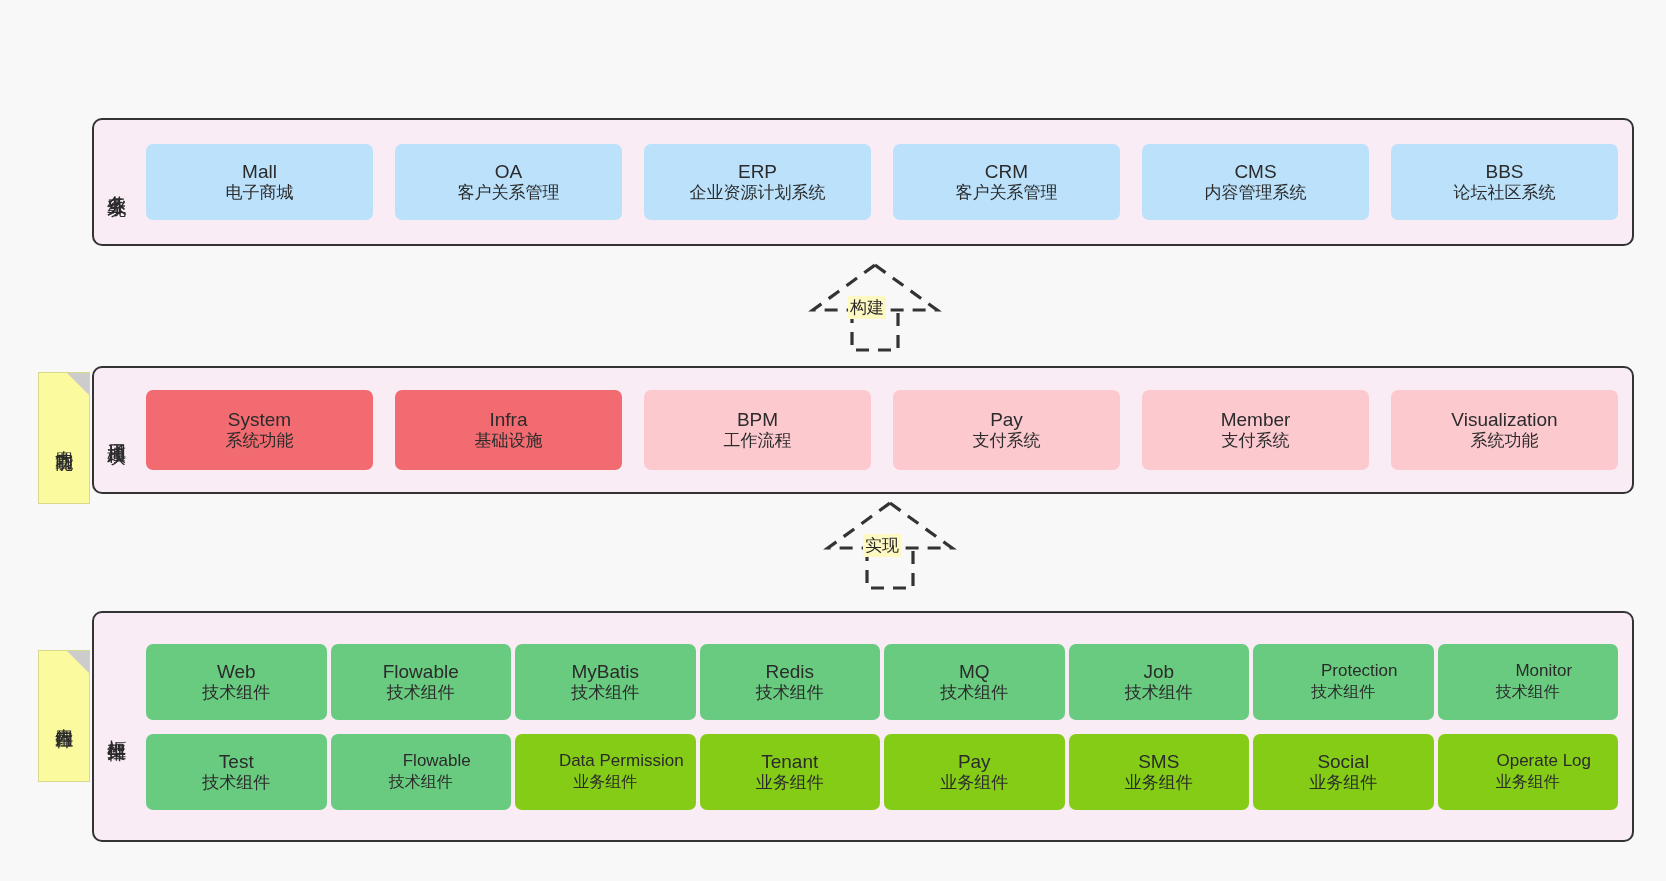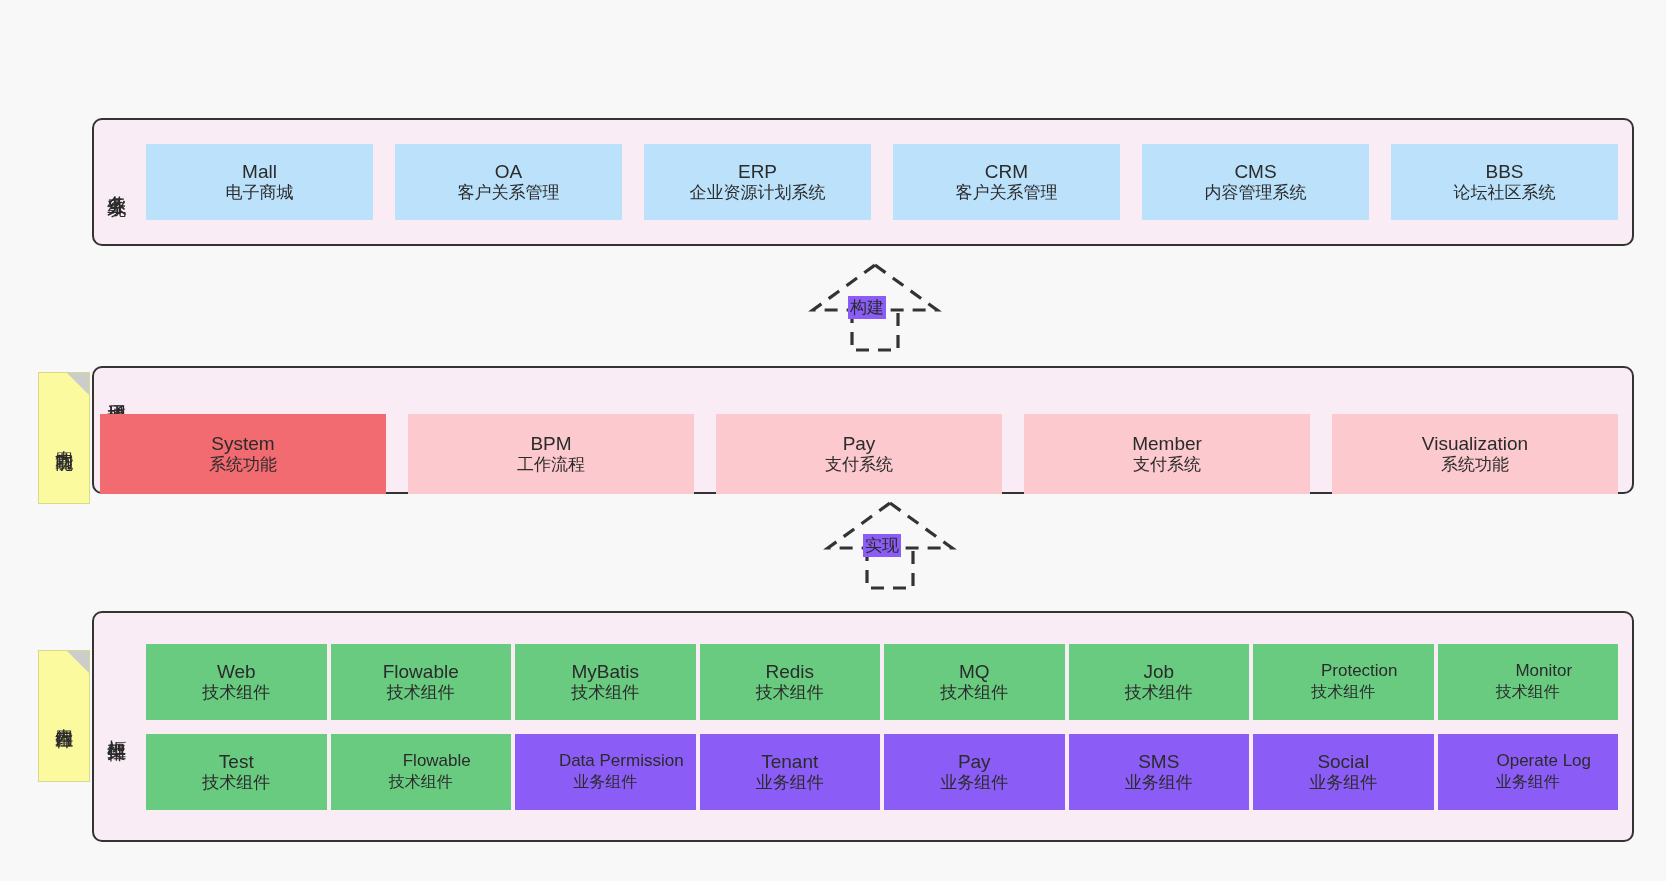--- a/index.html
+++ b/index.html
@@ -51,42 +51,42 @@
   .row{
     display:flex;
     gap:22px;
     align-items:stretch;
   }
   .row.r8{gap:4px;}
 
   
   .card{
     flex:1 1 0;
-    border-radius:0;
+    border-radius:7px;
     display:flex;
     flex-direction:column;
     align-items:center;
     justify-content:center;
     text-align:center;
     color:#2b2b2b;
     box-sizing:border-box;
     padding:4px 2px;
     line-height:1.22;
     user-select:none;
   }
   .card .t1{font-size:19px;}
   .card .t2{font-size:17px;}
   .card.small .t1{font-size:17px;padding-left:32px;}
   .card.small .t2{font-size:16px;}
 
   .blue{background:#bbe1fb;}
   .red{background:#f26b70;}
   .pinklight{background:#fbc9ce;}
   .green{background:#69cb80;}
-  .greenlight{background:#8b5cf6;text-align:right;}
+  .greenlight{background:#84cc16;text-align:right;}
 
   
   .h-biz{height:76px;}
   .h-mod{height:80px;}
   .h-fw{height:76px;}
 
   
   .note{
     position:absolute;
     background:#fbfa9e;
@@ -113,21 +113,21 @@
     border-left:22px solid transparent;
   }
 
   
   .arrow{position:absolute;}
   .arrow svg{display:block;overflow:visible;}
   .arrow .alabel{
     position:absolute;
     font-size:17px;
     color:#2b2b2b;
-    background:#8b5cf6;
+    background:#fef9c3;
     padding:0 2px;
     white-space:nowrap;
     user-select:none;
   }
 </style>
 </head>
 <body>
 
 <div class="canvas">
 
@@ -168,28 +168,32 @@
       <path d="M75 3 L137 48 L13 48 Z" fill="none" stroke="#333333" stroke-width="3.2" stroke-dasharray="13,9" stroke-linejoin="miter"></path>
       <path d="M52 48 L52 88 L98 88 L98 48" fill="none" stroke="#333333" stroke-width="3.2" stroke-dasharray="13,9"></path>
     </svg>
     <span class="alabel" style="left:48px;top:34px;">构建</span>
   </div>
 
   <div class="note" style="left:38px;top:372px;width:52px;height:132px;">
     <span class="fold"></span>
     <span>内置功能</span>
   </div>
-  <div class="band" style="left:92px;top:366px;width:1542px;height:128px;flex-direction:column;">
+  <div class="band" style="left:92px;top:366px;width:1542px;height:128px;">
     <div class="band-title">通用模块</div>
     <div class="band-body">
       <div class="row">
         <div class="card red h-mod">
           <span class="t1">System</span>
           <span class="t2">系统功能</span>
         </div>
+        <div class="card red h-mod">
+          <span class="t1">Infra</span>
+          <span class="t2">基础设施</span>
+        </div>
         <div class="card pinklight h-mod">
           <span class="t1">BPM</span>
           <span class="t2">工作流程</span>
         </div>
         <div class="card pinklight h-mod">
           <span class="t1">Pay</span>
           <span class="t2">支付系统</span>
         </div>
         <div class="card pinklight h-mod">
           <span class="t1">Member</span>

